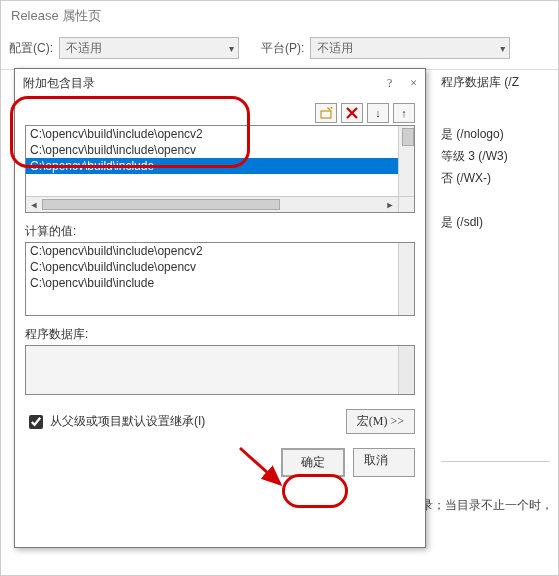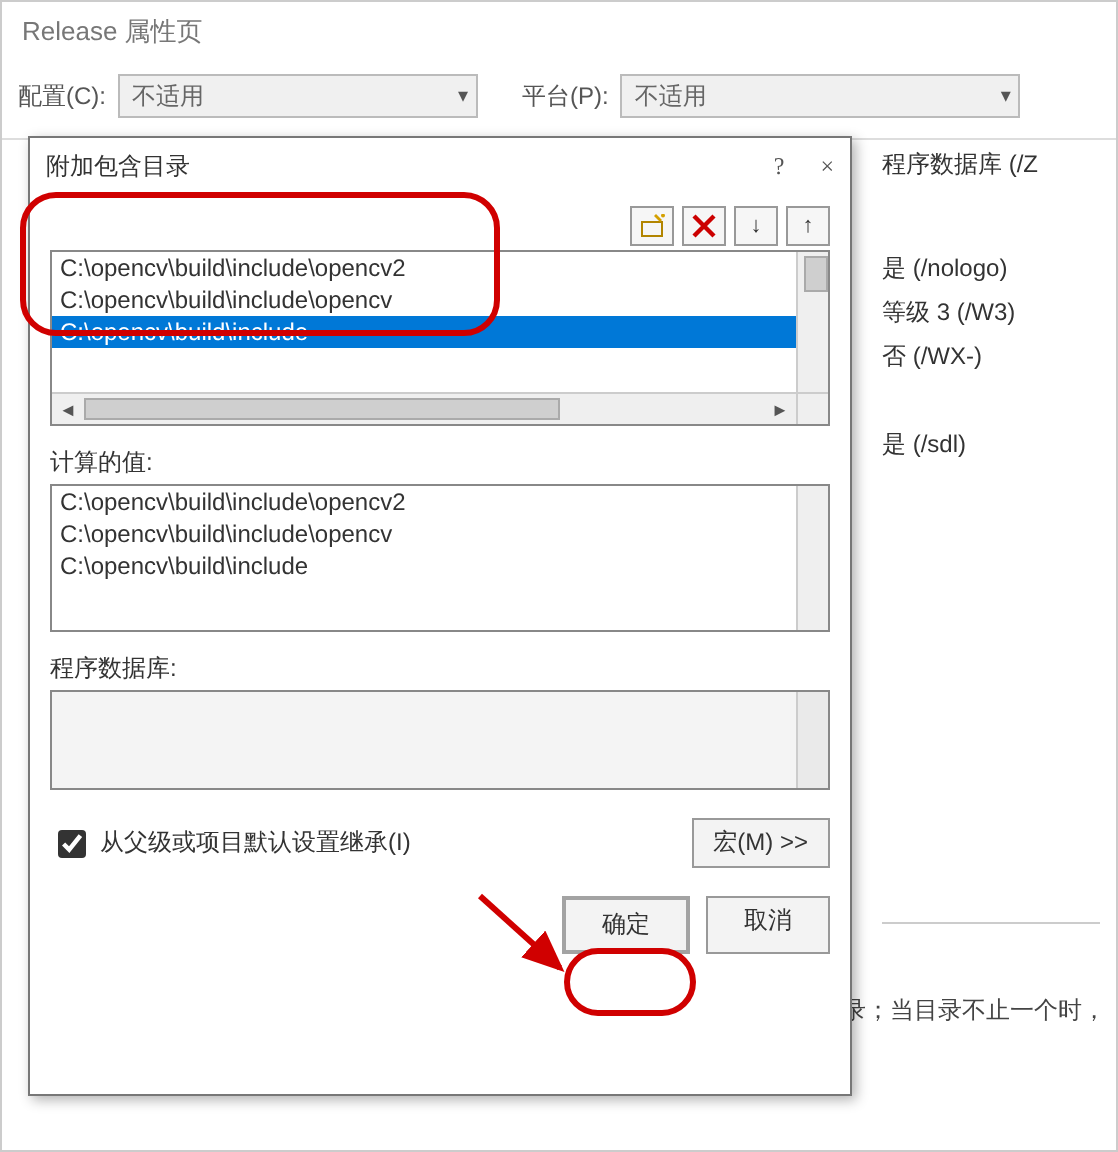--- a/index.html
+++ b/index.html
@@ -169,23 +169,23 @@
     margin-top: 14px;
     display: flex; align-items: center; justify-content: space-between; gap: 31px;
   }
   .check { display:flex; align-items:center; gap:4px; }
   .check input { width: 14px; height: 14px; accent-color:#333; }
   .macro-btn, .ok-btn, .cancel-btn {
     border: 1px solid #999;
     background: #f3f3f3;
     padding: 3px 10px;
     min-width: 62px;
-    text-align: center;
     font-size: 12px;
     cursor: default;
+    font-family: Liberation Serif, serif;
   }
   .btn-row {
     margin-top: 14px;
     display: flex; justify-content: flex-end; gap: 8px;
   }
   .ok-btn { border: 2px solid #a3a3a3; padding: 4px 18px; }
   
   .anno-border {
     position: absolute;
     border: 3px solid #d00000;

